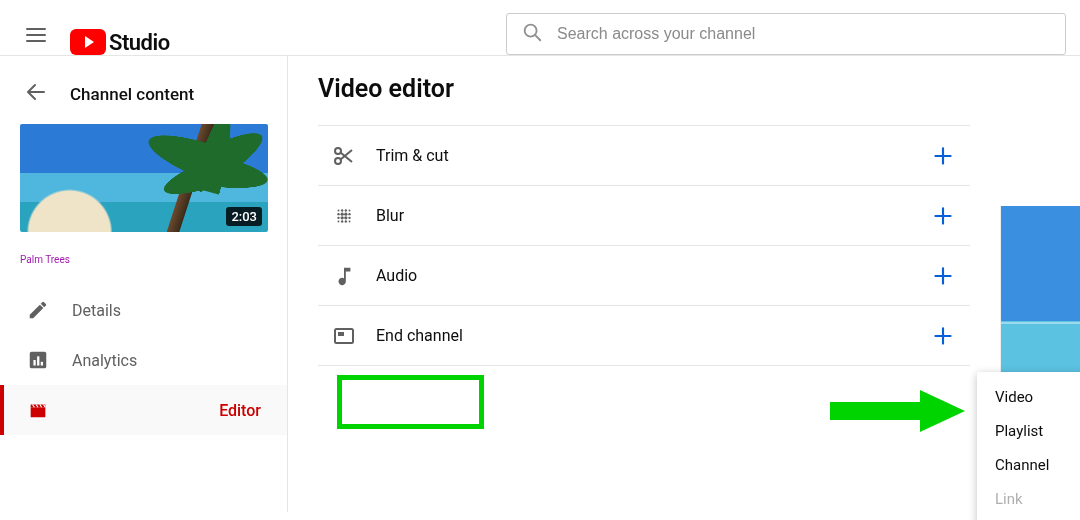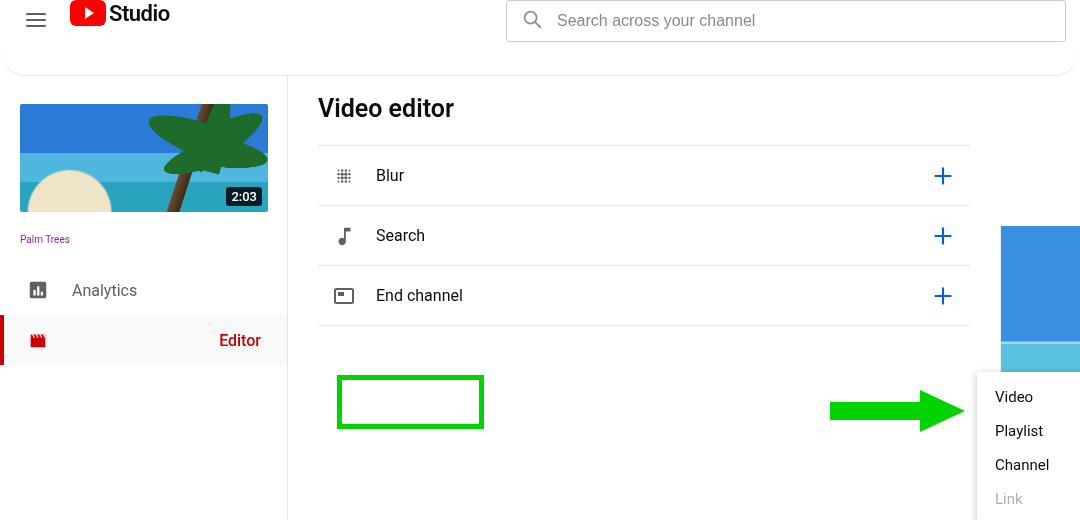--- a/index.html
+++ b/index.html
@@ -7,26 +7,25 @@
     font-family: Roboto, Arial, sans-serif;
     background: #fff;
     color: #0d0d0d;
     width: 1080px;
     height: 520px;
     overflow: hidden;
     position: relative;
   }
   
   .header {
-    height: 76px;
+    height: 56px;
     display: flex;
-    align-items: flex-start;
+    align-items: flex-end;
     padding: 0 16px;
     border-bottom: 1px solid #e5e5e5;
-    border-radius: 26px;
   }
   .hamburger { width: 40px; height: 40px; display:flex; align-items:center; justify-content:center; cursor:pointer; }
   .logo { margin-left: 14px; display:flex; align-items:center; gap:3px; }
   .yt-play {
     width: 36px; height: 26px; background:#ff0000; border-radius:6px;
     display:flex; align-items:center; justify-content:center;
   }
   .yt-play::after{
     content:""; border-left:9px solid #fff; border-top:6px solid transparent; border-bottom:6px solid transparent; margin-left:2px;
   }
@@ -170,20 +169,28 @@
           </svg>
       </span>
       <input type="text" placeholder="Search across your channel" style="">
     </div>
   </div>
 </div>
 
 <div class="body">
 
   <div class="sidebar">
+    <div class="sb-header">
+      <span>
+        <svg width="24" height="24" viewBox="0 0 24 24">
+            <path d="M20 12H5M11 5l-7 7 7 7" stroke="#606060" stroke-width="2" fill="none" stroke-linecap="round" stroke-linejoin="round"></path>
+          </svg>
+      </span>
+      <span>Channel content</span>
+    </div>
 
     <div class="thumb-wrap">
       <div class="thumb">
         <div class="trunk"></div>
         <div class="leaf l1"></div>
           <div class="leaf l2"></div>
           <div class="leaf l3"></div>
           <div class="leaf l4"></div>
           <div class="leaf l5"></div>
         <div class="duration">2:03</div>
@@ -191,20 +198,28 @@
     </div>
 
     <div class="vid-meta">
       <div class="vid-title">Palm Trees</div>
     </div>
 
     <div class="nav">
       <div class="nav-item">
         <span class="icon-box">
           <svg width="22" height="22" viewBox="0 0 24 24">
+              <path d="M3 17.25V21h3.75L17.8 9.94l-3.75-3.75L3 17.25zM20.7 7.04a1 1 0 0 0 0-1.41l-2.34-2.34a1 1 0 0 0-1.41 0L15 5.24l3.75 3.75 1.95-1.95z" fill="#606060"></path>
+            </svg>
+        </span>
+        <span class="nav-label">Details</span>
+      </div>
+      <div class="nav-item">
+        <span class="icon-box">
+          <svg width="22" height="22" viewBox="0 0 24 24">
               <rect x="3" y="3" width="18" height="18" rx="2" fill="#606060"></rect>
               <rect x="7" y="12" width="2.5" height="6" fill="#fff"></rect>
               <rect x="11" y="8" width="2.5" height="10" fill="#fff"></rect>
               <rect x="15" y="14" width="2.5" height="4" fill="#fff"></rect>
             </svg>
         </span>
         <span class="nav-label">Analytics</span>
       </div>
       <div class="nav-item active">
         <span class="icon-box">
@@ -216,20 +231,36 @@
         </span>
         <span class="nav-label">Editor</span>
       </div>
     </div>
   </div>
 
   <div class="main">
     <h1>Video editor</h1>
 
     <div class="rows">
+      <div class="row">
+        <span class="ricon">
+          <svg width="24" height="24" viewBox="0 0 24 24" fill="none" stroke="#606060" stroke-width="2">
+              <circle cx="6" cy="7" r="3"></circle>
+              <circle cx="6" cy="17" r="3"></circle>
+              <line x1="8.5" y1="8.5" x2="20" y2="18"></line>
+              <line x1="8.5" y1="15.5" x2="20" y2="6"></line>
+            </svg>
+        </span>
+        <span class="rlabel">Trim &amp; cut</span>
+        <span class="plus">
+          <svg width="26" height="26" viewBox="0 0 24 24">
+              <path d="M12 5v14M5 12h14" stroke="#065fd4" stroke-width="2" stroke-linecap="round"></path>
+            </svg>
+        </span>
+      </div>
 
       <div class="row">
         <span class="ricon">
           <svg width="22" height="22" viewBox="0 0 24 24">
             <g fill="#606060">
               <circle cx="6" cy="6" r="1"></circle>
                 <circle cx="10" cy="6" r="1.3"></circle>
                 <circle cx="14" cy="6" r="1.3"></circle>
                 <circle cx="18" cy="6" r="1"></circle>
               <circle cx="6" cy="10" r="1.3"></circle>
@@ -254,21 +285,21 @@
             </svg>
         </span>
       </div>
 
       <div class="row">
         <span class="ricon">
           <svg width="22" height="22" viewBox="0 0 24 24">
               <path d="M12 3v11.55A4 4 0 1 0 14 18V7h5V3h-7z" fill="#606060"></path>
             </svg>
         </span>
-        <span class="rlabel">Search</span>
+        <span class="rlabel">Audio</span>
         <span class="plus">
           <svg width="26" height="26" viewBox="0 0 24 24">
               <path d="M12 5v14M5 12h14" stroke="#065fd4" stroke-width="2" stroke-linecap="round"></path>
             </svg>
         </span>
       </div>
 
       <div class="row">
         <span class="ricon">
           <svg width="24" height="24" viewBox="0 0 24 24" fill="none">

